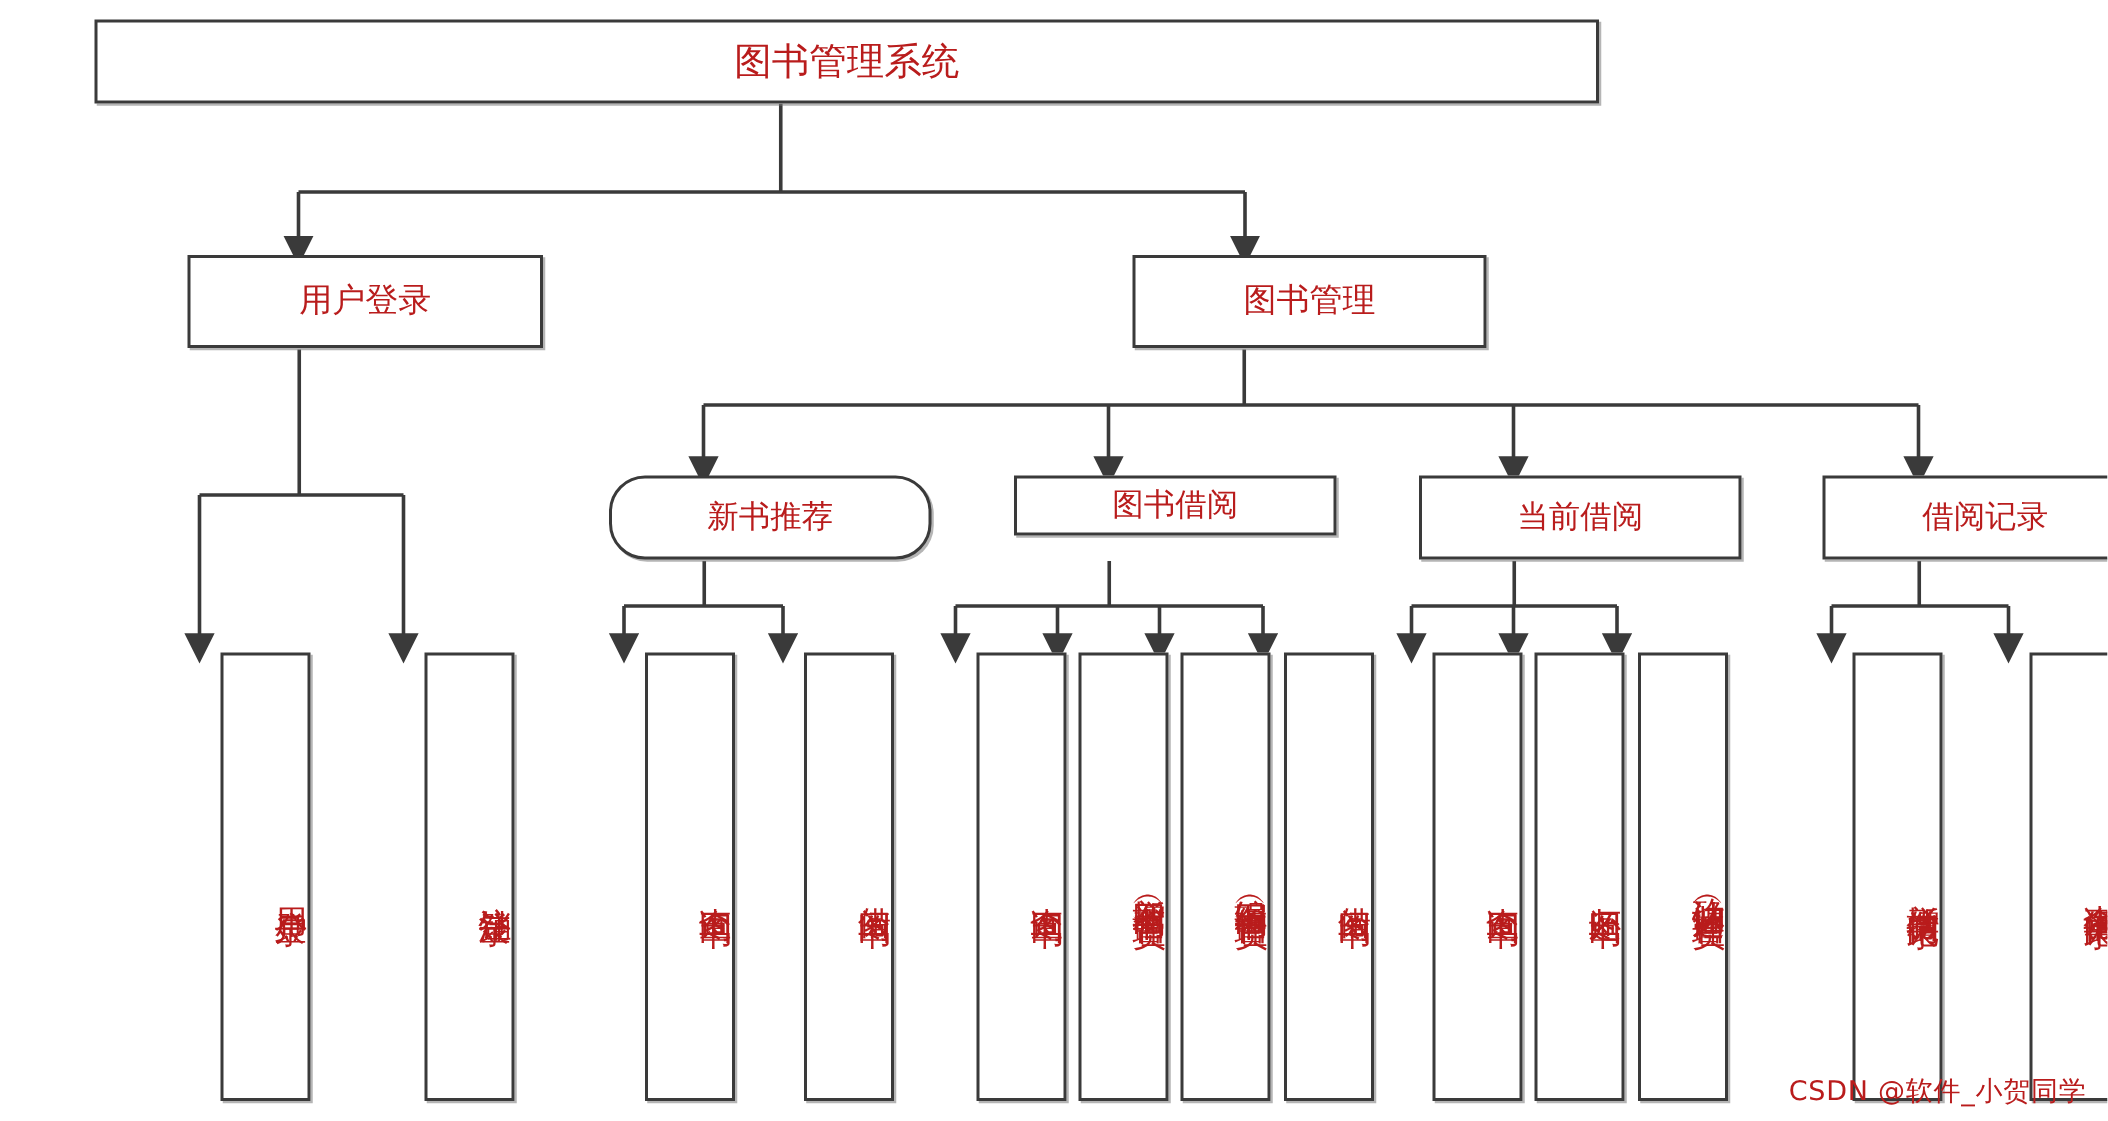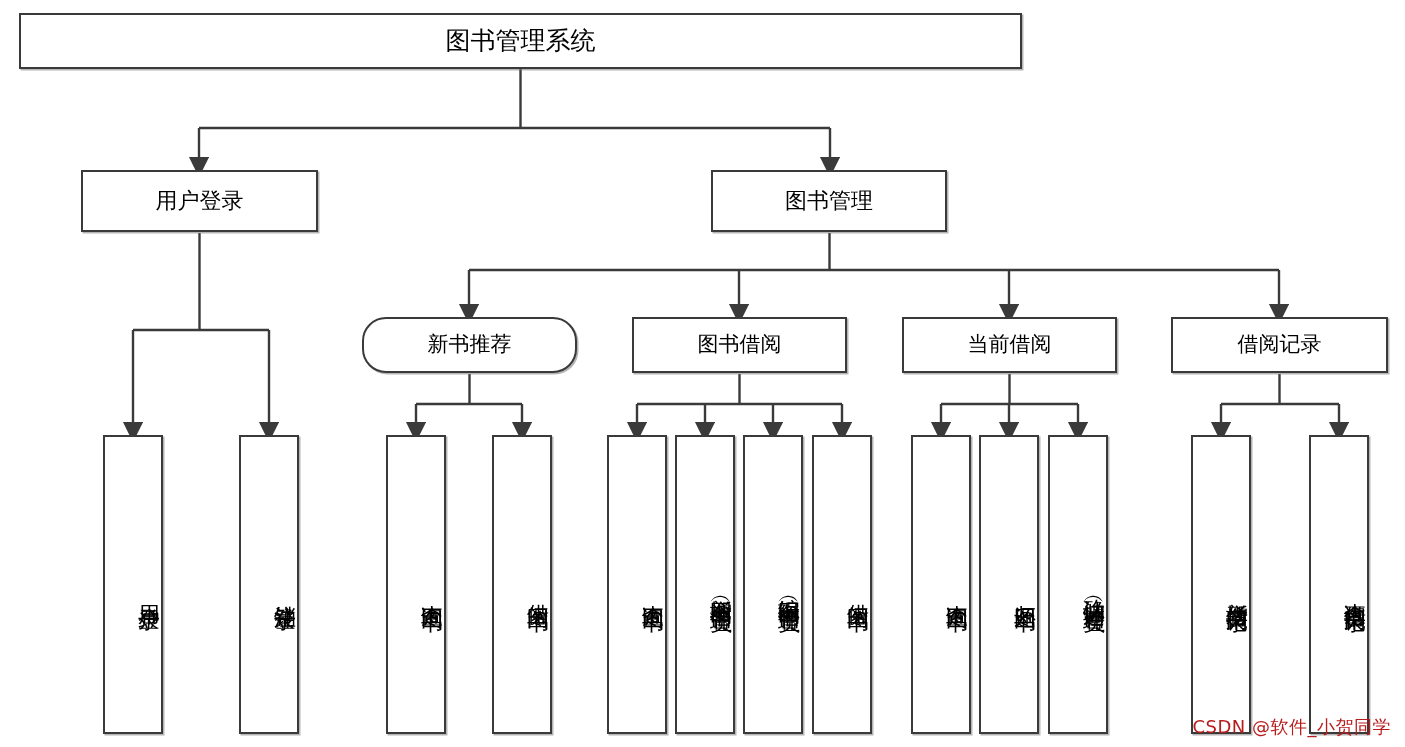--- a/index.html
+++ b/index.html
@@ -28,21 +28,22 @@
     position:absolute;
     box-sizing:border-box;
     background:#ffffff;
     border:2px solid #3a3a3a;
     box-shadow:1.5px 1.5px 0 0 rgba(120,120,120,0.55);
     display:flex;
     align-items:center;
     justify-content:center;
     text-align:right;
     line-height:1.12;
-    color:#000000;
+    color:#b91c1c;
+    margin-left:44px;
   }
   .node.h{           
     writing-mode:horizontal-tb;
   }
   .node.v{           
     writing-mode:vertical-rl;
     text-orientation:upright;
     align-items:flex-start;
     justify-content:center;
     padding-top:12px;
@@ -126,21 +127,21 @@
   </svg>
 
   <div class="node h lv1" style="left:19px;top:13px;width:1003px;height:56px;">图书管理系统</div>
 
   <div class="node h lv2" style="left:81px;top:170px;width:237px;height:62px;">用户登录</div>
 
   <div class="node h lv2" style="left:711px;top:170px;width:236px;height:62px;">图书管理</div>
 
   <div class="node h lv3" style="left:362px;top:317px;width:215px;height:56px;border-radius:24px;">新书推荐</div>
 
-  <div class="node h lv3" style="left:632px;top:317px;width:215px;height:56px;">图书借阅</div>
+  <div class="node h lv3" style="left:632px;top:317px;width:215px;height:40px;">图书借阅</div>
 
   <div class="node h lv3" style="left:902px;top:317px;width:215px;height:56px;">当前借阅</div>
 
   <div class="node h lv3" style="left:1171px;top:317px;width:217px;height:56px;font-family:Liberation Serif, serif;">借阅记录</div>
 
   <div class="node v leaf" style="left:103px;top:435px;width:60px;height:299px;">用户登录</div>
 
   <div class="node v leaf" style="left:239px;top:435px;width:60px;height:299px;">注销登录</div>
 
   <div class="node v leaf" style="left:386px;top:435px;width:60px;height:299px;">查询图书</div>

